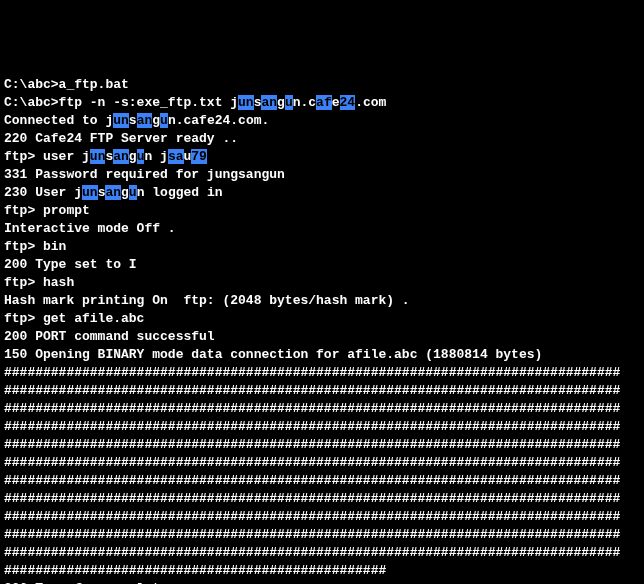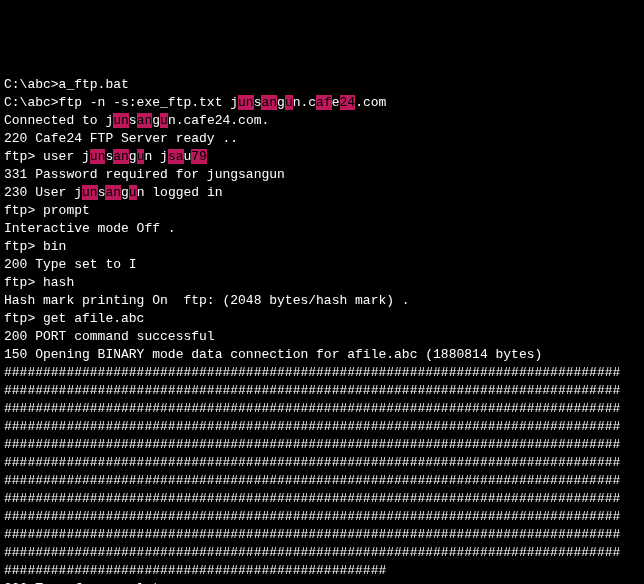--- a/index.html
+++ b/index.html
@@ -8,22 +8,22 @@
       color: #fff;
       font-family: 'Courier New', Consolas, monospace;
       font-size: 13px;
       line-height: 18px;
       padding: 4px;
       width: 644px;
       height: 584px;
       overflow: hidden;
       white-space: pre;
     }
-    .line { display: block; }
-    .hl { background: #be185d; color: #000; }
+    .line { display: block; font-weight: bold; }
+    .hl { background: #3b82f6; color: #000; }
   </style>
 </head>
 <body>
 
 
 
 <div id="terminal"><div class="line"><span>C:\abc&gt;a_ftp.bat</span></div><div class="line"><span></span></div><div class="line"><span>C:\abc&gt;ftp -n -s:exe_ftp.txt j</span><span class="hl">un</span><span>s</span><span class="hl">an</span><span>g</span><span class="hl">u</span><span>n.c</span><span class="hl">af</span><span>e</span><span class="hl">24</span><span>.com</span></div><div class="line"><span>Connected to j</span><span class="hl">un</span><span>s</span><span class="hl">an</span><span>g</span><span class="hl">u</span><span>n.cafe24.com.</span></div><div class="line"><span>220 Cafe24 FTP Server ready ..</span></div><div class="line"><span>ftp&gt; user j</span><span class="hl">un</span><span>s</span><span class="hl">an</span><span>g</span><span class="hl">u</span><span>n j</span><span class="hl">sa</span><span>u</span><span class="hl">79</span></div><div class="line"><span>331 Password required for jungsangun</span></div><div class="line"><span>230 User j</span><span class="hl">un</span><span>s</span><span class="hl">an</span><span>g</span><span class="hl">u</span><span>n logged in</span></div><div class="line"><span>ftp&gt; prompt</span></div><div class="line"><span>Interactive mode Off .</span></div><div class="line"><span>ftp&gt; bin</span></div><div class="line"><span>200 Type set to I</span></div><div class="line"><span>ftp&gt; hash</span></div><div class="line"><span>Hash mark printing On  ftp: (2048 bytes/hash mark) .</span></div><div class="line"><span>ftp&gt; get afile.abc</span></div><div class="line"><span>200 PORT command successful</span></div><div class="line"><span>150 Opening BINARY mode data connection for afile.abc (1880814 bytes)</span></div><div class="line"><span>###############################################################################</span></div><div class="line"><span>###############################################################################</span></div><div class="line"><span>###############################################################################</span></div><div class="line"><span>###############################################################################</span></div><div class="line"><span>###############################################################################</span></div><div class="line"><span>###############################################################################</span></div><div class="line"><span>###############################################################################</span></div><div class="line"><span>###############################################################################</span></div><div class="line"><span>###############################################################################</span></div><div class="line"><span>###############################################################################</span></div><div class="line"><span>###############################################################################</span></div><div class="line"><span>#################################################</span></div><div class="line"><span>226 Transfer complete</span></div><div class="line"><span></span></div></div>
 
 
 

